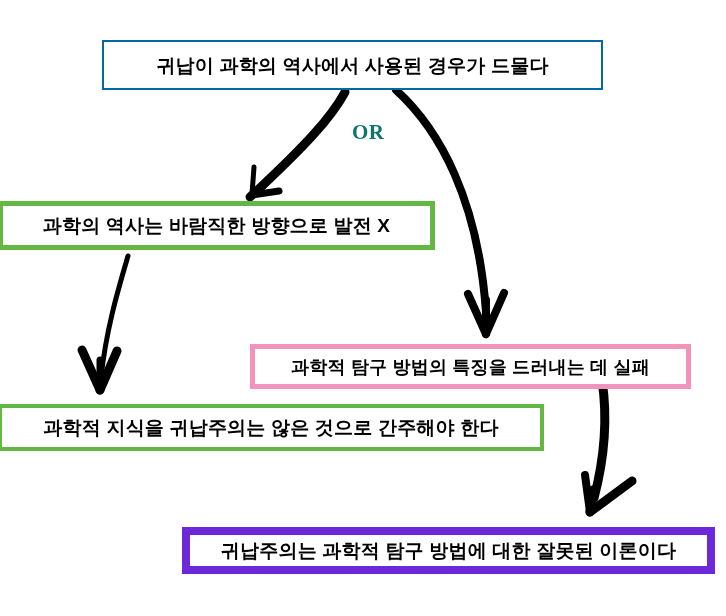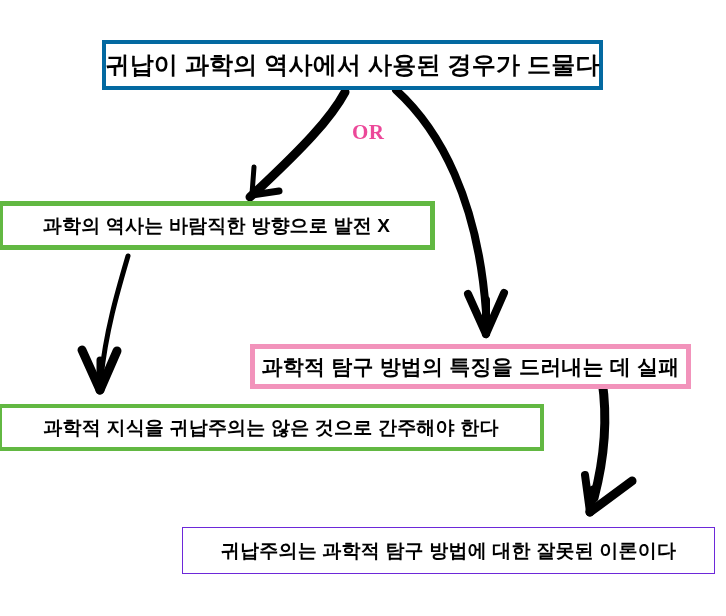--- a/index.html
+++ b/index.html
@@ -31,68 +31,68 @@
     display: block;
     line-height: 1;
   }
 
   
   #node-root {
     left: 102px;
     top: 40px;
     width: 501px;
     height: 50px;
-    border: 4px solid #0369a1;
-    font-size: 24px;
+    border: 2px solid #0369a1;
+    font-size: 19px;
   }
   
   #node-branch-a {
     left: -2px;
     top: 201px;
     width: 437px;
     height: 49px;
     border: 5px solid #62b842;
     font-size: 19px;
   }
   
   #node-branch-b {
     left: 250px;
     top: 344px;
     width: 441px;
     height: 45px;
     border: 5px solid #f293bb;
-    font-size: 21px;
+    font-size: 18px;
   }
   
   #node-conclusion-a {
     left: -2px;
     top: 404px;
     width: 546px;
     height: 47px;
     border: 4px solid #62b842;
     font-size: 19px;
   }
   
   #node-conclusion-b {
     left: 182px;
     top: 527px;
     width: 533px;
     height: 47px;
-    border: 1px solid #6d28d9;
+    border: 8px solid #6d28d9;
     font-size: 19px;
   }
 
   .or-label {
     position: absolute;
     left: 352px;
     top: 120px;
     font-family: "Liberation Serif", serif;
     font-size: 21px;
     font-weight: bold;
-    color: #ec4899;
+    color: #0f766e;
     letter-spacing: 0.5px;
   }
 
   #arrow-layer {
     position: absolute;
     left: 0;
     top: 0;
     width: 726px;
     height: 616px;
     pointer-events: none;

